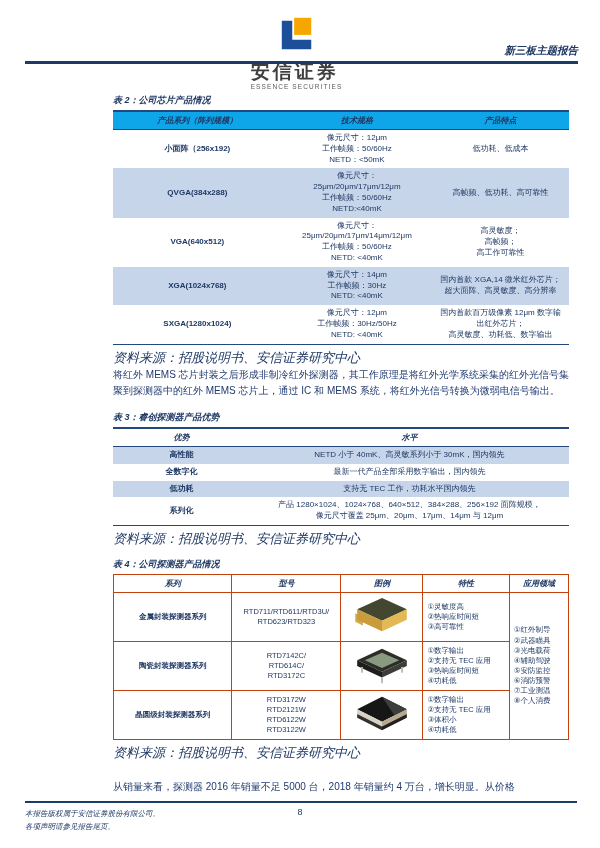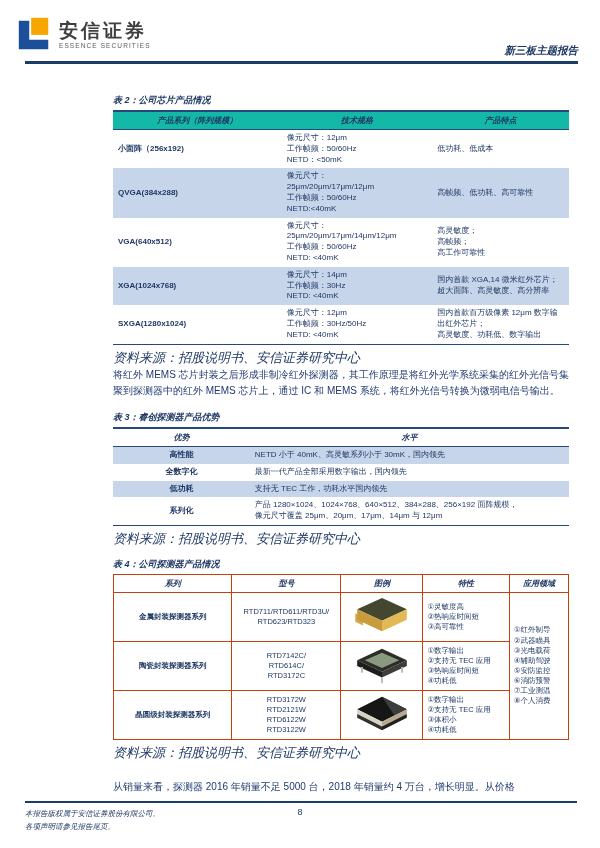--- a/index.html
+++ b/index.html
@@ -4,36 +4,36 @@
 <style>
   * { margin:0; padding:0; box-sizing:border-box; }
   html,body { background:#ffffff; }
   body {
     width:600px; height:848px; position:relative; overflow:hidden;
     font-family:"Liberation Sans","DejaVu Sans",sans-serif;
     color:#1f3864;
   }
   
   .hdr { position:absolute; top:14px; left:15px; right:22px; height:46px; }
-  .brand { display:flex; align-items:center; gap:6px; }
+  .brand { display:flex; align-items:center; gap:6px;flex-direction:column; }
   .brand-txt .cn { font-size:19px; font-weight:bold; color:#3f3f3f; letter-spacing:3px; line-height:1.1; }
   .brand-txt .en { font-size:6.5px; color:#5a5a5a; letter-spacing:1.1px; }
   .report-type { position:absolute; right:0; bottom:2px; font-size:10.5px; font-weight:bold; font-style:italic; color:#1f3864;margin-top:36px; }
   .hdr-rule { position:absolute; top:61px; left:25px; right:22px; height:2.5px; background:#1c3c68; }
   
   .content { position:absolute; top:94px; left:113px; width:456px; }
   .tbl-title { font-size:9px; font-weight:bold; font-style:italic; color:#1f3864; margin-bottom:3px; }
   .src { font-size:13px; font-style:italic; color:#1f3864; margin-top:4px; }
   table { border-collapse:collapse; width:100%; table-layout:fixed; }
   td,th { vertical-align:middle; }
   
   .t2, .t3 { border-top:2px solid #24477c; border-bottom:1.5px solid #24477c; }
   .t2 th, .t3 th { font-size:8px; font-weight:bold; font-style:italic; padding:3px 2px; border-bottom:1px solid #24477c; text-align:center; }
-  .t2 th { background:#14b8a6;font-family:Liberation Mono, monospace; }
-  .t2 td, .t3 td { font-size:8px; line-height:1.35; padding:3px 5px; text-align:left; }
+  .t2 th { background:#0ea5e9;font-family:Liberation Mono, monospace; }
+  .t2 td, .t3 td { font-size:8px; line-height:1.35; padding:3px 5px; text-align:center; }
   .t2 td.series, .t3 td.adv { font-weight:bold; }
   .t3 td.adv { text-align:center; }
   tr.shaded td { background:#c6d5e9; }
   
   .t4, .t4 th, .t4 td { border:1px solid #c2410c; }
   .t4 th { font-size:8px; font-weight:bold; font-style:italic; padding:3px 2px; text-align:center; background:#fff; }
   .t4 td { font-size:7.5px; line-height:1.35; padding:3px 4px; text-align:center; }
   .t4 td.series { font-weight:bold; }
   .t4 td.feat, .t4 td.apps { text-align:left; }
   .chip { display:block; margin:0 auto; }

